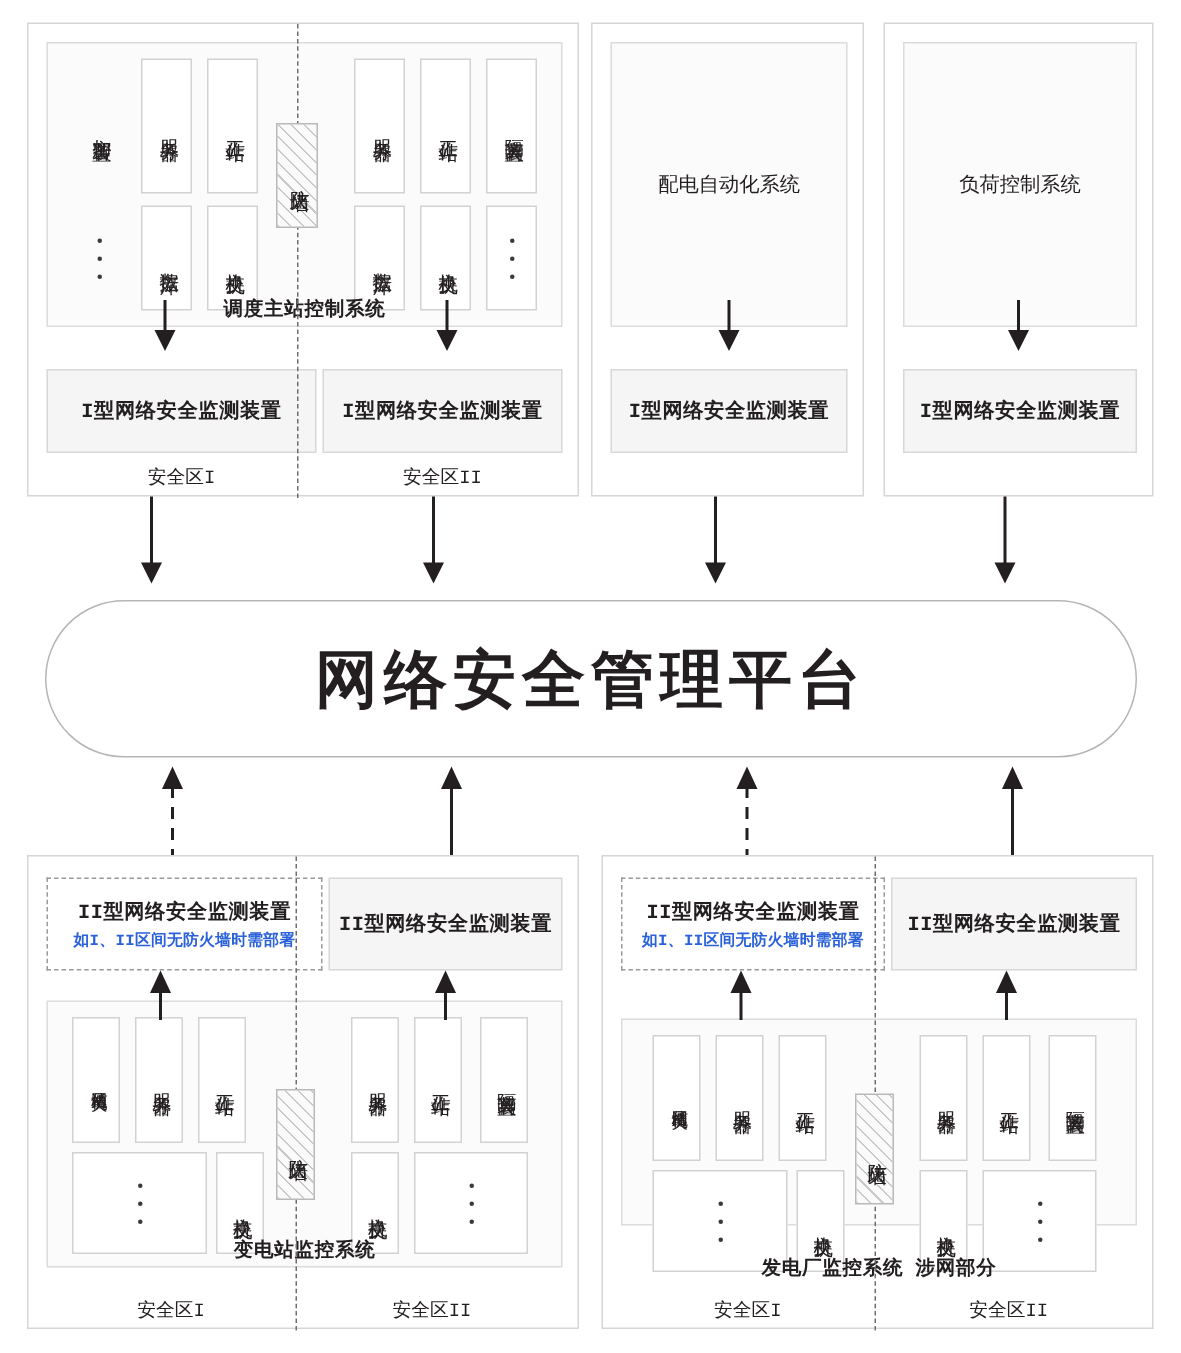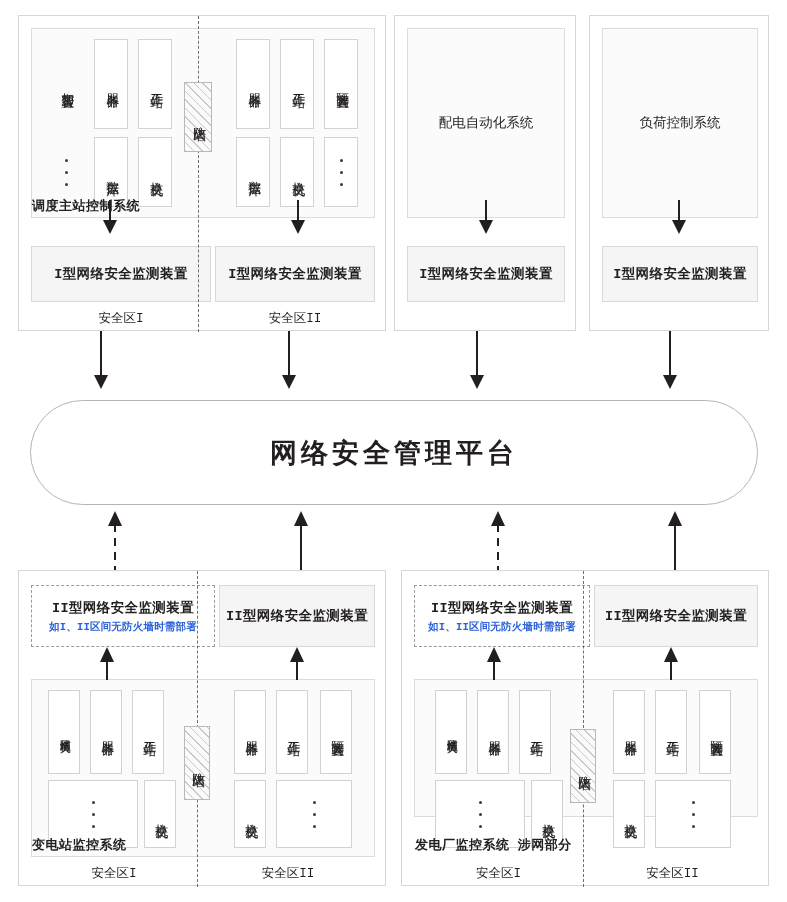--- a/index.html
+++ b/index.html
@@ -62,20 +62,21 @@
     background-image: repeating-linear-gradient(
       45deg, #c9c9c9 0 1px, rgba(0,0,0,0) 1px 6px);
     display: flex; align-items: center; justify-content: center;
     z-index: 4;
   }
 
   
   .caption {
     position: absolute;
     width: 100%;
+    text-align: center;
     font-size: 13px;
     font-weight: bold;
     color: #231f20;
     letter-spacing: 0.5px;
   }
 
   
   .zone-divider {
     position: absolute;
     border-left: 1.6px dashed #6e6e6e;
@@ -134,21 +135,21 @@
   
   .platform {
     position: absolute;
     border: 1px solid #b5b5b5;
     border-radius: 60px;
     background: #ffffff;
     display: flex; align-items: center; justify-content: center;
     z-index: 2;
   }
   .platform span {
-    font-size: 27px;
+    font-size: 42px;
     font-weight: bold;
     letter-spacing: 4px;
     color: #231f20;
   }
 
   
   .arrow { position: absolute; z-index: 5; }
   .arrow svg { display: block; overflow: visible; }
 </style>
 </head>
@@ -326,21 +327,21 @@
   <div class="panel" style="left:18px; top:570px; width:368px; height:316px;">
 
     <div class="device dashed" style="left:12px; top:14px; width:184px; height:62px;">
       <span class="dev-title">II型网络安全监测装置</span>
       <span class="note">如I、II区间无防火墙时需部署</span>
     </div>
     <div class="device" style="left:200px; top:14px; width:156px; height:62px;">
       <span class="dev-title">II型网络安全监测装置</span>
     </div>
 
-    <div class="inner-box" style="left:12px; top:108px; width:344px; height:178px;padding-left:48px;">
+    <div class="inner-box" style="left:12px; top:96px; width:344px; height:178px;padding-left:48px;">
 
       <div class="unit" style="left:16px; top:10px; width:32px; height:84px;">
         <span class="vlabel small">通信网关机</span>
       </div>
       <div class="unit dots" style="left:16px; top:100px; width:90px; height:68px;">
         <i></i>
           <i></i>
           <i></i>
       </div>
 

